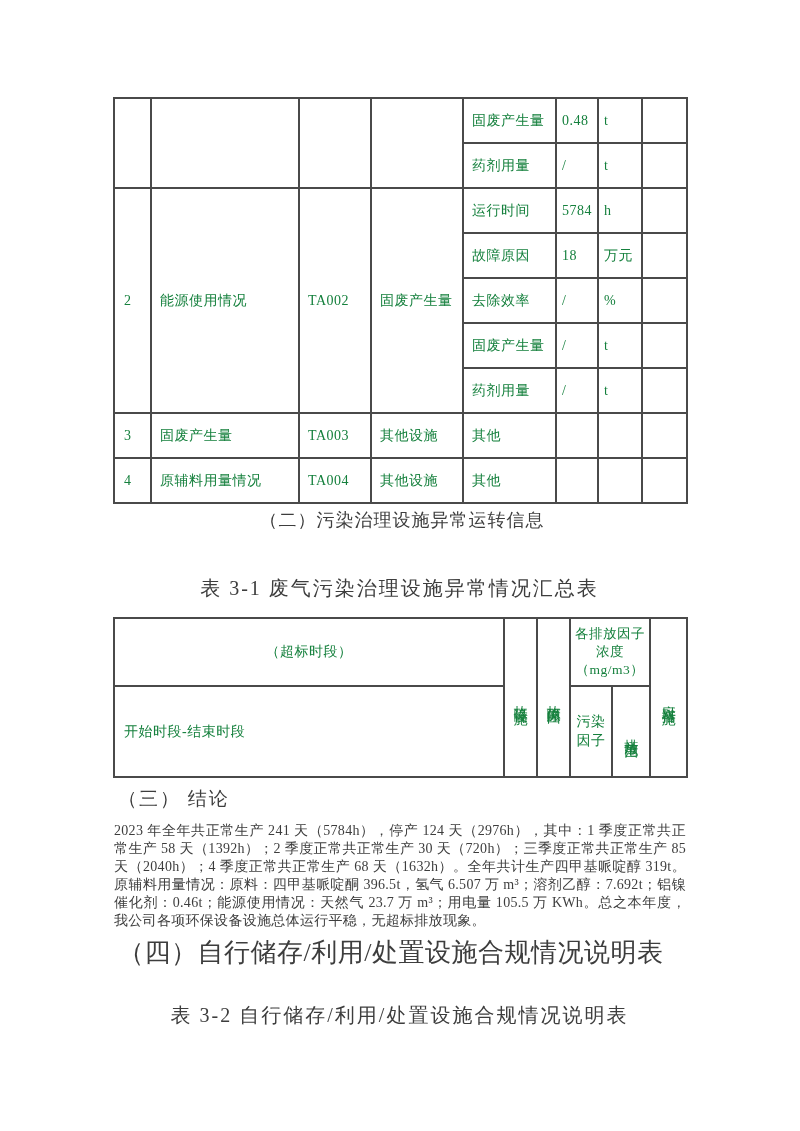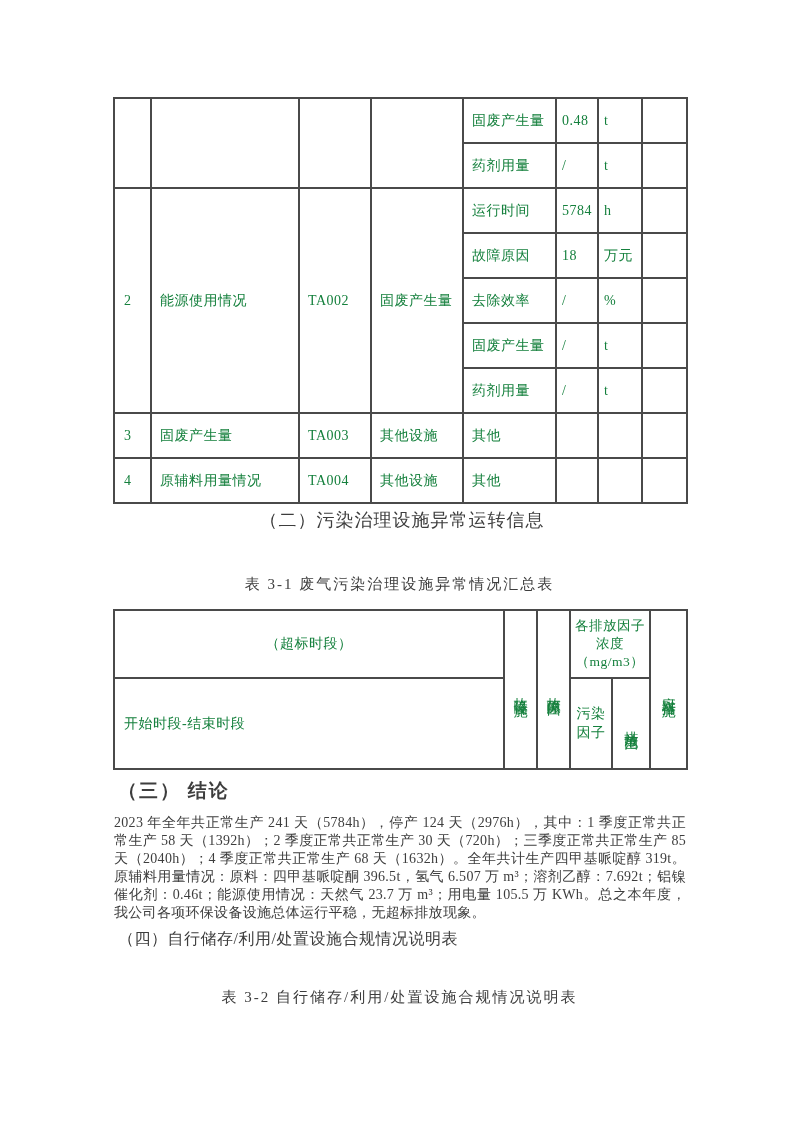--- a/index.html
+++ b/index.html
@@ -70,41 +70,41 @@
     margin: 5px 0 0 5px;
     font-size: 18px;
     line-height: 22px;
     letter-spacing: 1px;
     font-weight: normal;
     text-align: center;
   }
   .cap {
     margin-top: 44px;
     text-align: center;
-    font-size: 15px;
+    font-size: 20px;
     letter-spacing: 2px;
   }
   .t31 { margin-top: 15px; }
   .h3 {
     margin: 10px 0 0 5px;
     font-size: 19px;
     line-height: 22px;
     letter-spacing: 2px;
-    font-weight: bold;
+    font-weight: normal;
   }
   .para {
     margin: 12px 0 0 1px;
     font-size: 14px;
     line-height: 18px;
     text-align: justify;
     letter-spacing: 0.3px;
   }
   .h4 {
-    margin: 4px 0 0 5px;
-    font-size: 16px;
+    margin: 10px 0 0 5px;
+    font-size: 26px;
     line-height: 26px;
     letter-spacing: 0.5px;
     font-weight: normal;
   }
   .cap2 { margin-top: 36px; text-align: center; }
 </style>
 </head>
 <body>
 
 <div class="page">

